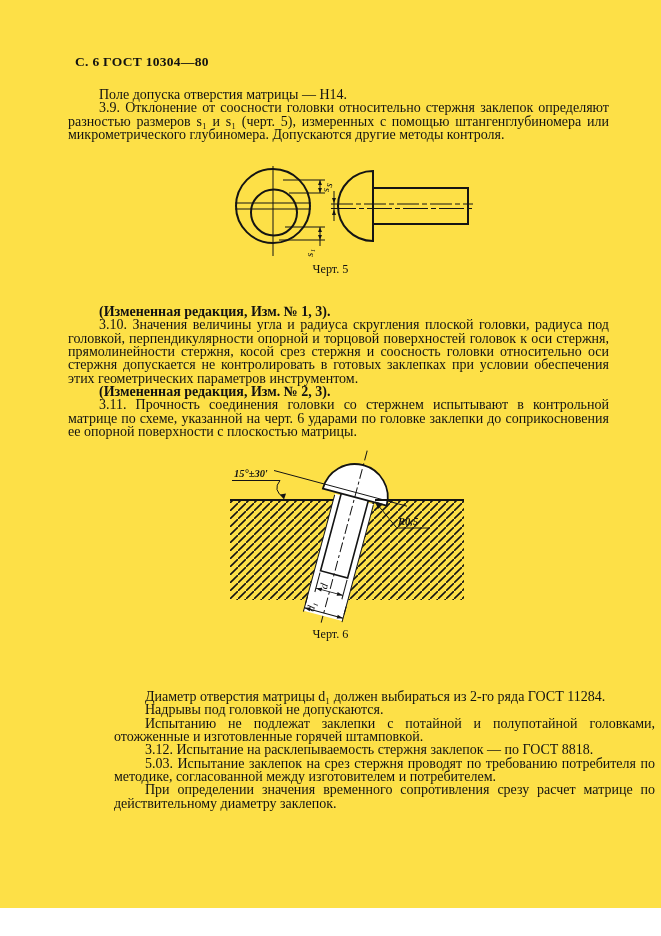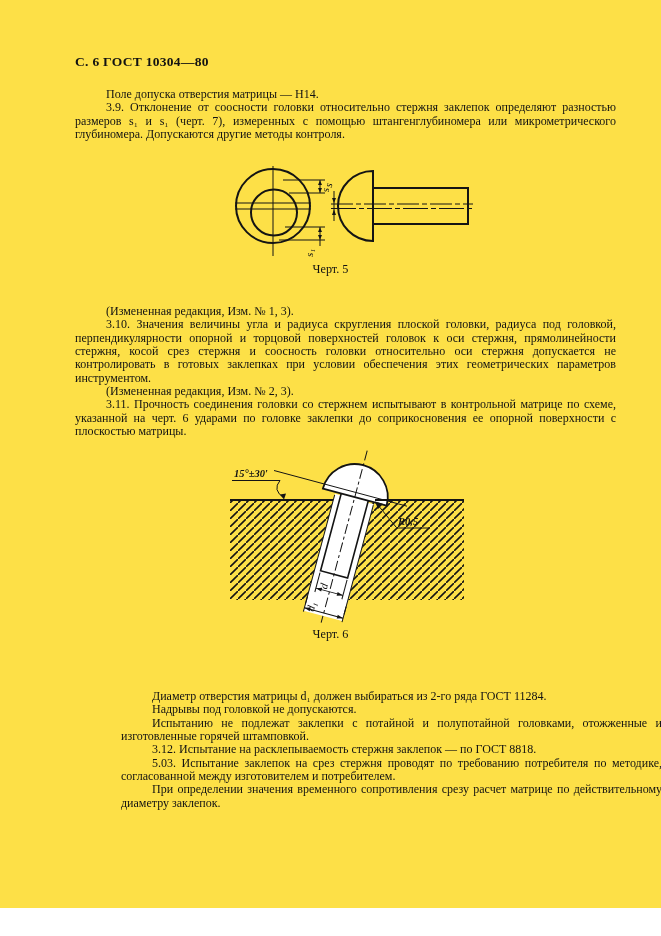--- a/index.html
+++ b/index.html
@@ -1,41 +1,41 @@
 <!DOCTYPE html>
 <html><head>
 <meta charset="utf-8">
 <style>
   html,body{margin:0;padding:0;background:#ffffff;}
   .page{position:relative;width:661px;height:908px;background:#fde047;overflow:hidden;
         font-family:"Liberation Serif",serif;color:#121212;}
   .hdr{position:absolute;left:75px;top:54px;font-size:13.5px;font-weight:bold;letter-spacing:.3px;}
-  .tblock{position:absolute;left:75px;width:541px;font-size:12px;line-height:13.35px;
+  .tblock{position:absolute;left:68px;width:541px;font-size:14px;line-height:13.35px;
           text-align:justify;}
   .tblock p{margin:0;text-indent:31px;}
-  .tblock p.bold{font-weight:normal;}
+  .tblock p.bold{font-weight:bold;}
   .fig{position:absolute;margin:0;}
   .figcap{position:absolute;left:0;width:661px;text-align:center;font-size:12.2px;}
   svg{display:block;overflow:visible;}
   .ln{stroke:#141414;stroke-width:2;fill:none;}
   .thin{stroke:#141414;stroke-width:1;fill:none;}
   .dimtxt{font-family:"Liberation Serif",serif;font-style:italic;font-size:11px;fill:#141414;}
   .angtxt{font-family:"Liberation Serif",serif;font-style:italic;font-weight:bold;font-size:10.5px;fill:#141414;}
   .arr{fill:#141414;stroke:none;}
 </style>
 </head>
 <body>
 
 <div class="page">
 
   <div class="hdr">С. 6 ГОСТ 10304—80</div>
 
   <div class="tblock" style="top:88px;">
     <p>Поле допуска отверстия матрицы — Н14.</p>
-    <p>3.9. Отклонение от соосности головки относительно стержня заклепок определяют разностью размеров s₁ и s₁ (черт. 7), измеренных с помощью штангенглубиномера или микрометрического глубиномера. Допускаются другие методы контроля.</p>
+    <p>3.9. Отклонение от соосности головки относительно стержня заклепок определяют разностью размеров s₁ и s₁ (черт. 5), измеренных с помощью штангенглубиномера или микрометрического глубиномера. Допускаются другие методы контроля.</p>
   </div>
 
   <figure class="fig" style="left:233px;top:164px;">
     <svg width="250" height="96" viewBox="0 0 250 96">
 
       <circle cx="40" cy="42" r="37" class="ln"></circle>
       <circle cx="41" cy="48.5" r="23" class="ln"></circle>
       <line x1="40" y1="2" x2="40" y2="92" class="thin"></line>
       <line x1="2" y1="39" x2="78" y2="39" class="thin"></line>
       <line x1="2" y1="45" x2="78" y2="45" class="thin"></line>

